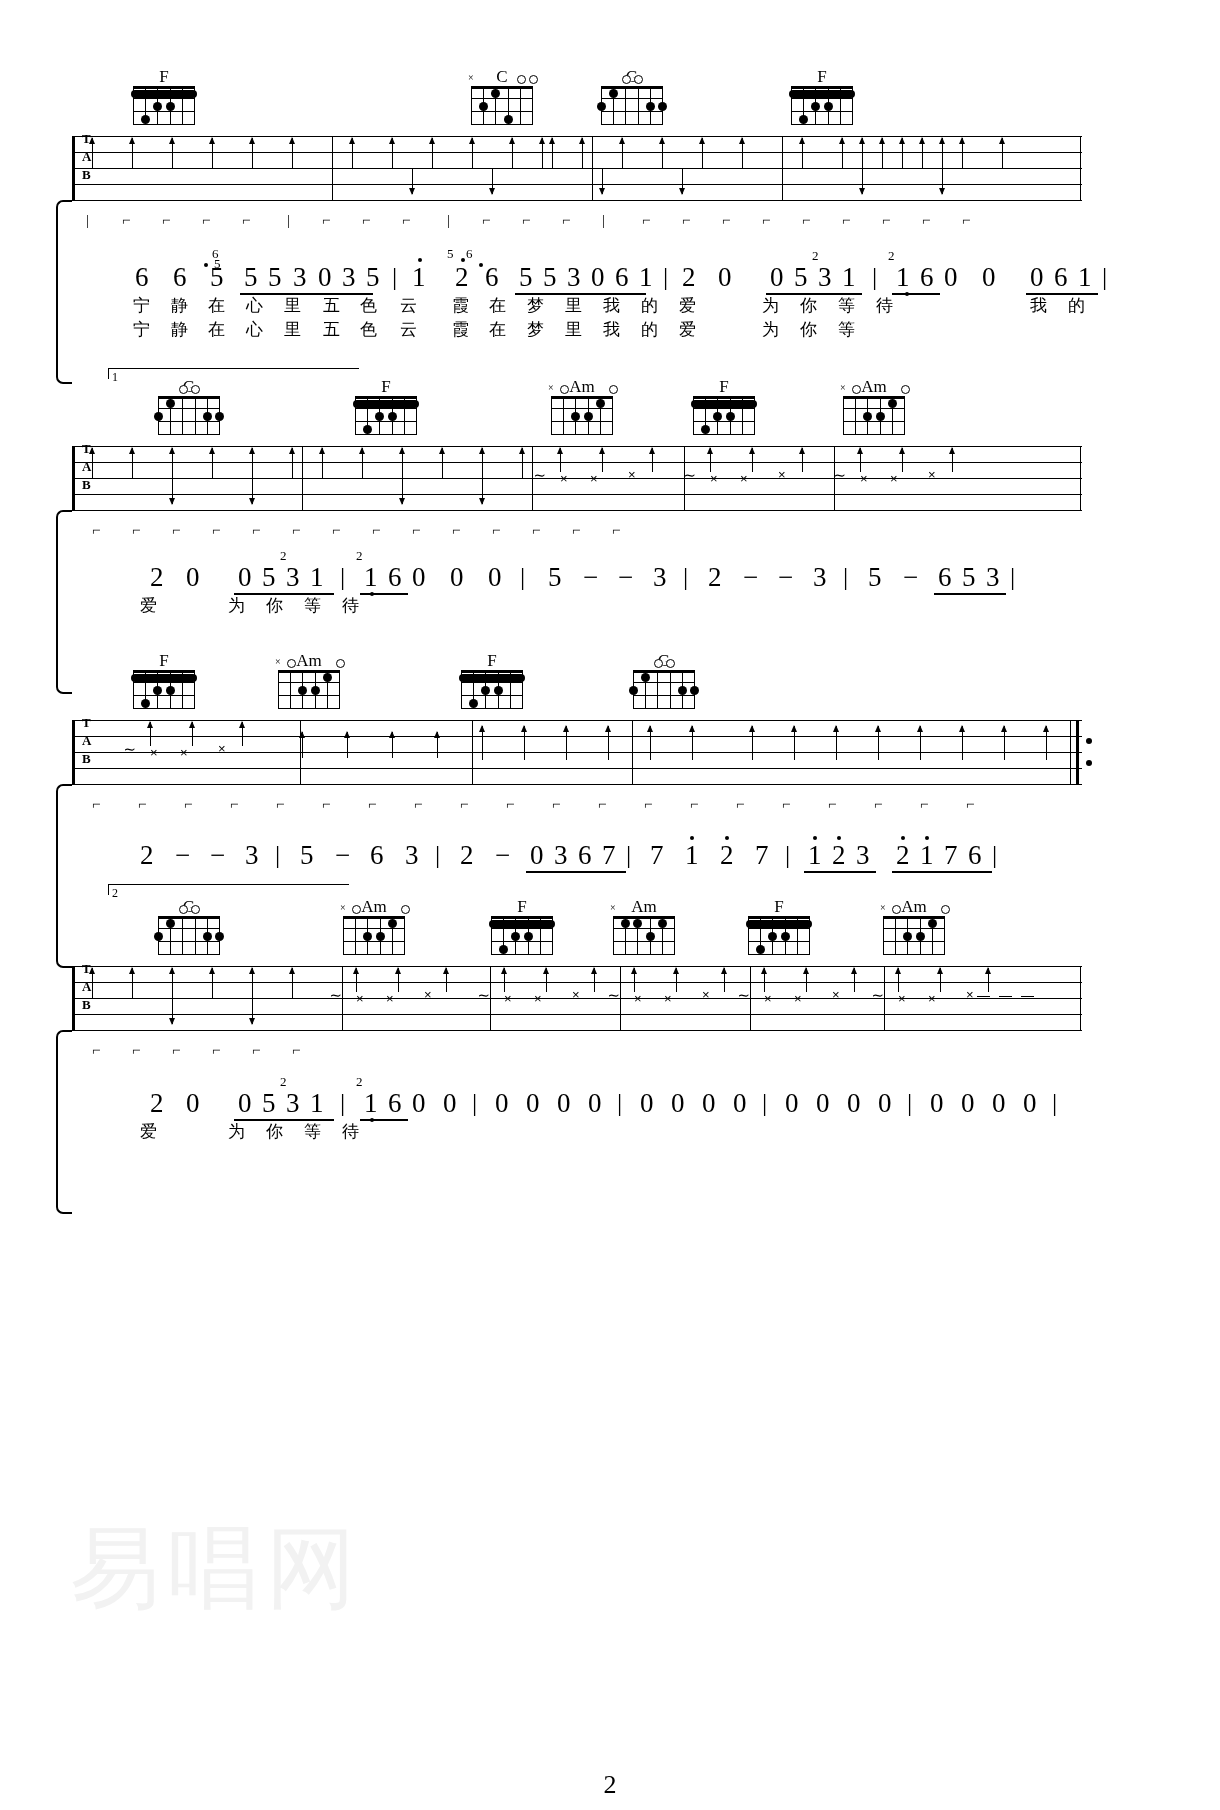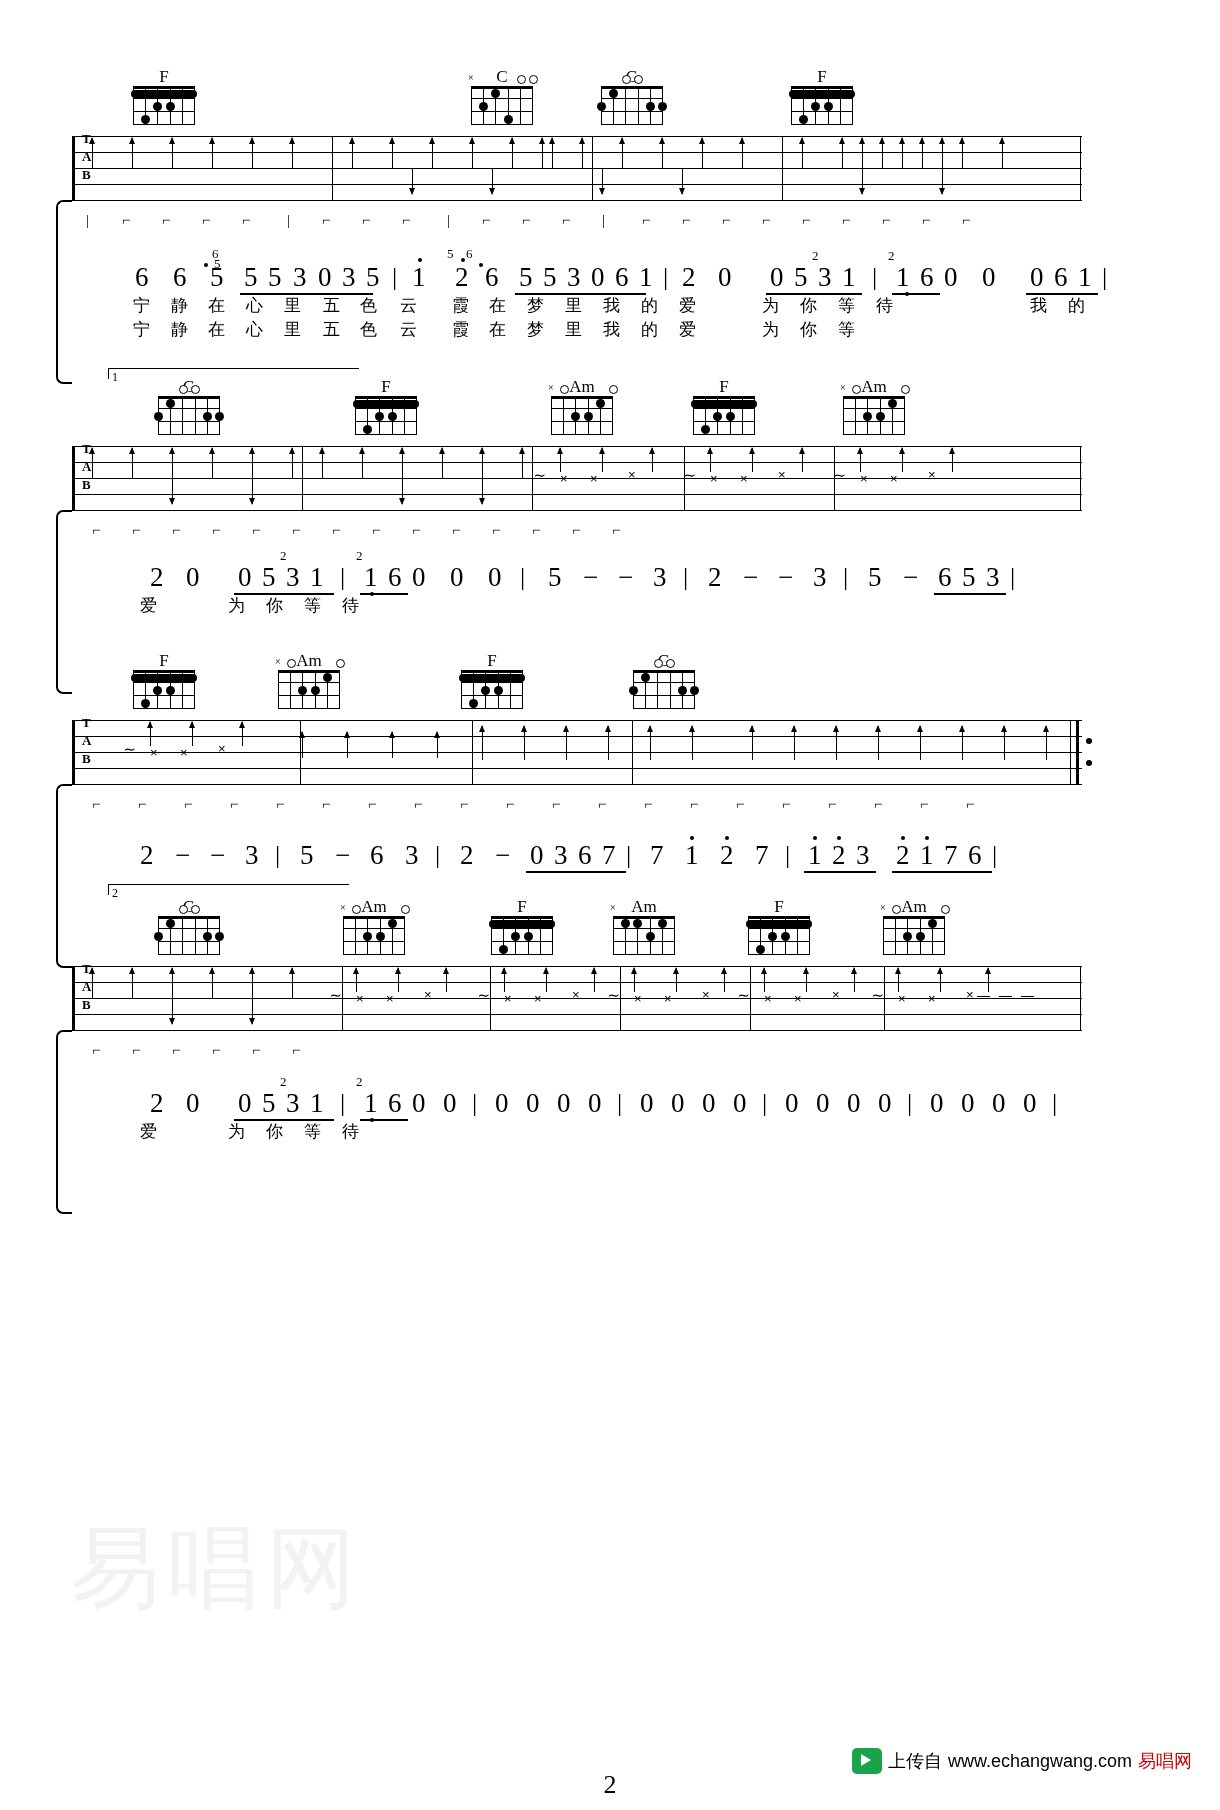--- a/index.html
+++ b/index.html
@@ -1010,22 +1010,16 @@
       <div class="underline1" style="left: 234px; top: 31px; width: 100px;"></div>
       <div class="underline1" style="left: 360px; top: 31px; width: 48px;"></div>
       <div class="dotAbove" style="left: 370px; top: 30px;"></div>
       <div class="repnum" style="left: 280px; top: -14px;">2</div>
       <div class="repnum" style="left: 356px; top: -14px;">2</div>
     </div>
 
   <div class="wm">易唱网</div>
 
   <div class="footer">
-    <div class="credit">
-      <div class="logo"></div>
-      <span>上传自</span>
-      <span class="site">www.echangwang.com</span>
-      <span class="red">易唱网</span>
-    </div>
     <div class="pagenum">2</div>
   </div>
 
 </div>
 
 </body></html>

